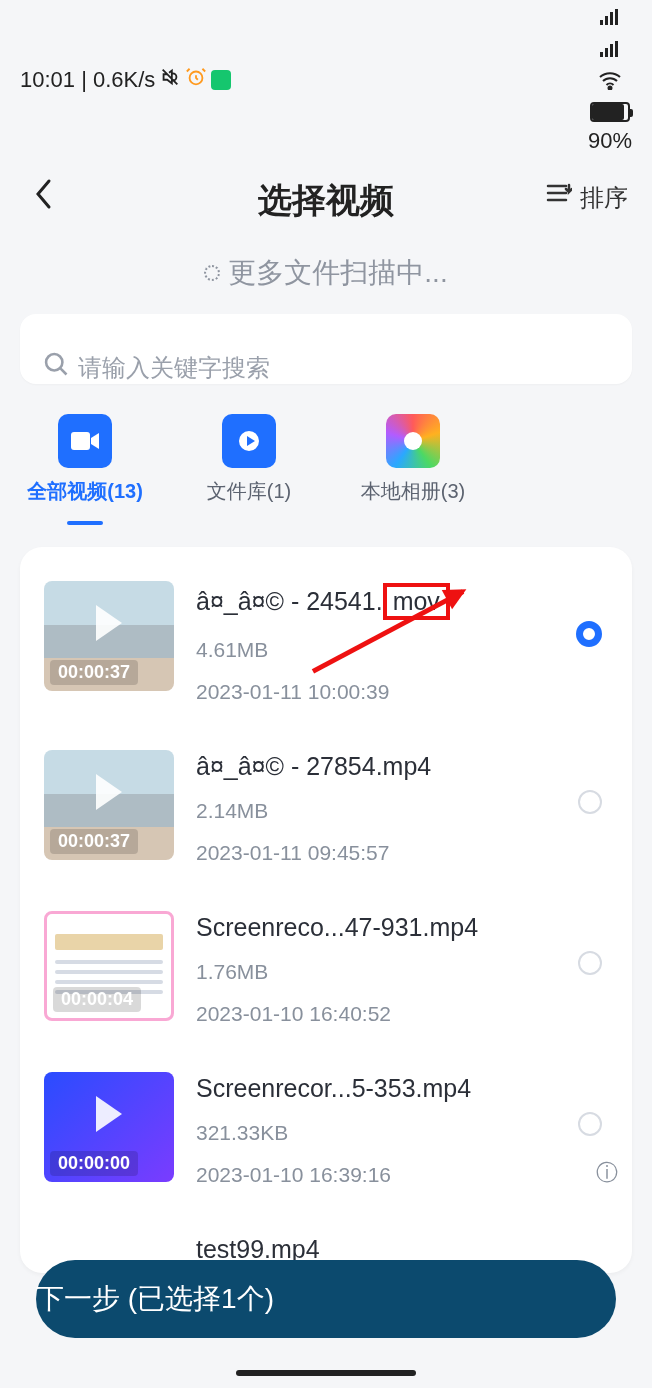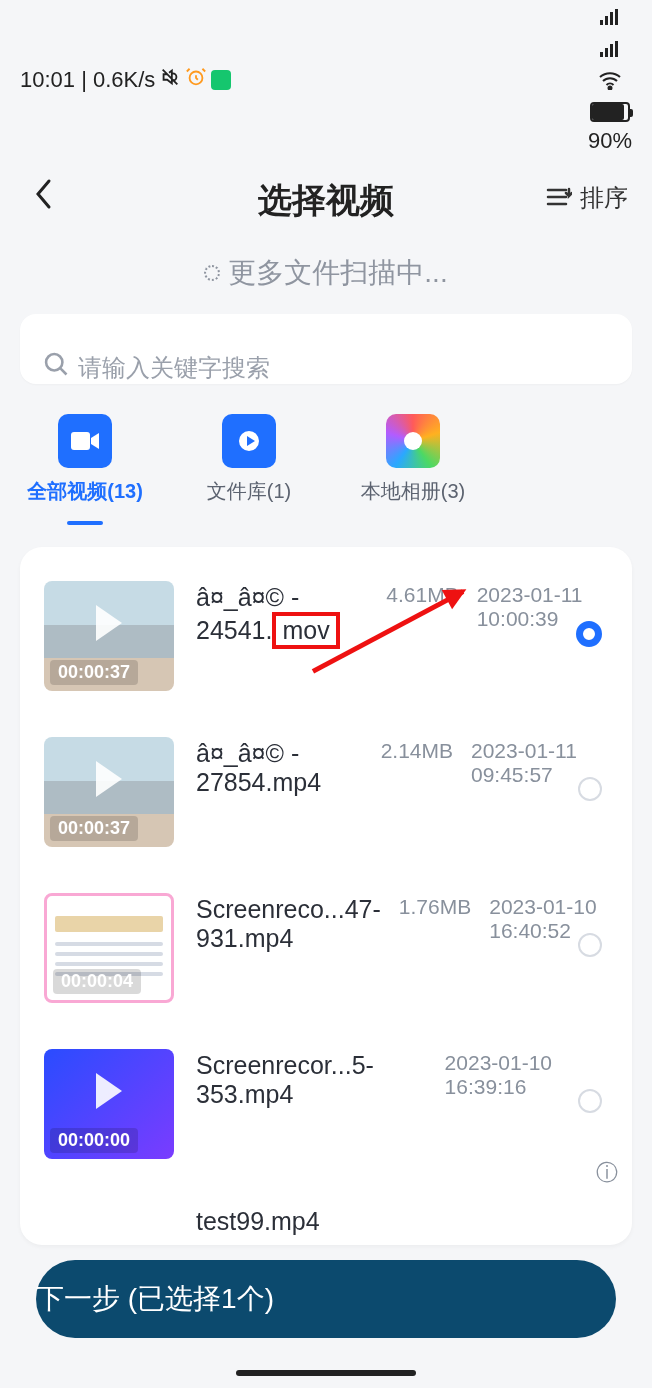--- a/index.html
+++ b/index.html
@@ -39,21 +39,21 @@
     display:flex; align-items:center; justify-content:center;
     position:relative; padding: 20px 20px 30px 20px;
   }
   .back {
     position:absolute; left:26px; top:18px; width:36px; height:36px;
     display:flex; align-items:center; justify-content:center;
   }
   .title { font-size: 34px; font-weight:700; }
   .sort {
     position:absolute; right:24px; top:24px;
-    display:flex; align-items:flex-end; gap:8px; font-size:24px; color:#333;
+    display:flex; align-items:flex-start; gap:8px; font-size:24px; color:#333;
   }
 
   .scan-msg {
     text-align:center; color:#8f95a0; font-size:28px; padding-bottom:22px;
     display:flex; align-items:center; justify-content:center; gap:8px;
   }
   .spinner {
     width:16px; height:16px; border:2px dotted #8f95a0; border-radius:50%;
     display:inline-block;
   }
@@ -103,21 +103,21 @@
   .play-tri {
     position:absolute; left:50%; top:38%; transform:translate(-50%,-50%);
     width:0; height:0; border-left:26px solid rgba(255,255,255,0.9);
     border-top:18px solid transparent; border-bottom:18px solid transparent;
   }
   .dur-badge {
     position:absolute; left:6px; bottom:6px;
     background:rgba(0,0,0,0.15); color:#fff; font-size:18px;
     padding:2px 8px; border-radius:4px; font-weight:600;
   }
-  .info { flex:1; display:flex; flex-direction:row; gap:18px; padding-top:2px; }
+  .info { flex:1; display:flex; flex-direction:column; gap:18px; padding-top:2px; }
   .fname { font-size:25px; color:#2b2f38; }
   .fsize { font-size:21px; color:#88909c; }
   .fdate { font-size:21px; color:#88909c; }
   .radio {
     position:absolute; right:10px; top:56px; width:24px; height:24px;
     border-radius:50%; border:2px solid #d7dbe2;
   }
   .radio.checked {
     width:26px; height:26px; border:7px solid #1f6fff; background:#fff;
   }
@@ -311,20 +311,21 @@
     <div class="radio"></div>
   </div>
 
   <div class="row">
     <div class="thumb screen2">
       <div class="play-tri"></div>
       <div class="dur-badge">00:00:00</div>
     </div>
     <div class="info">
       <div class="fname">Screenrecor...5-353.mp4</div>
+      <div class="fsize">321.33KB</div>
       <div class="fdate">2023-01-10 16:39:16</div>
     </div>
     <div class="radio"></div>
   </div>
 
   <div class="row" style="padding-bottom:0;">
     <div style="width:130px;height:40px;"></div>
     <div class="info">
       <div class="fname">test99.mp4</div>
     </div>

